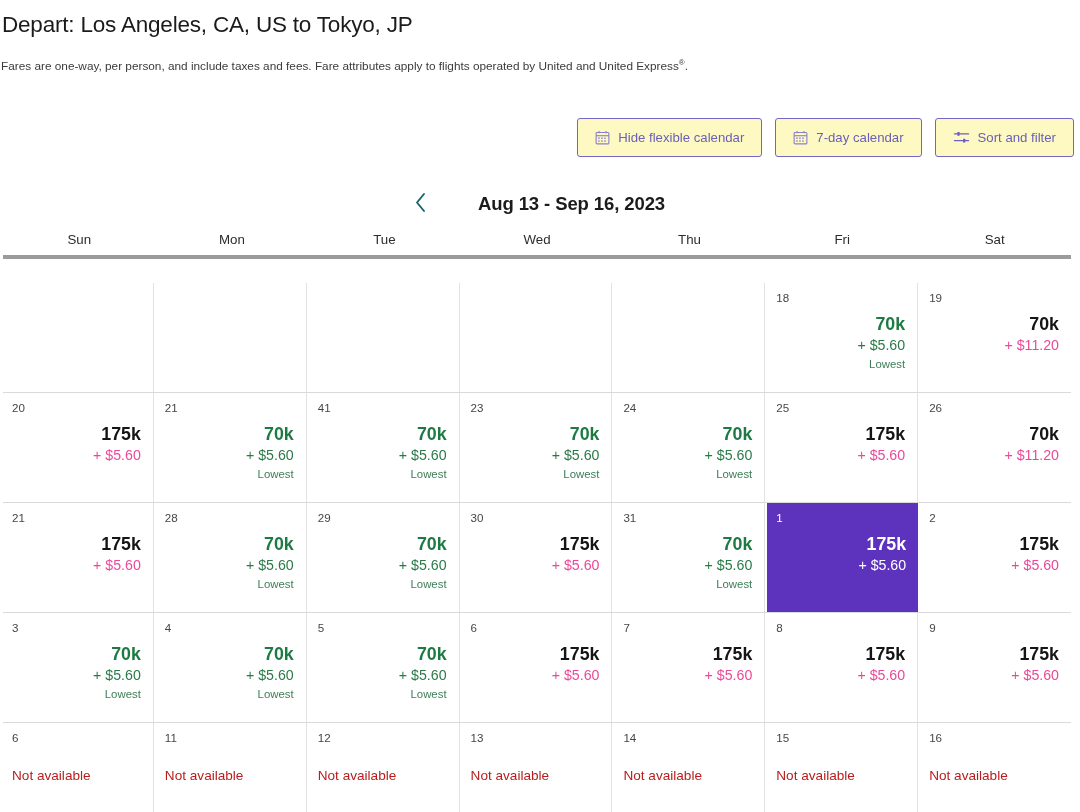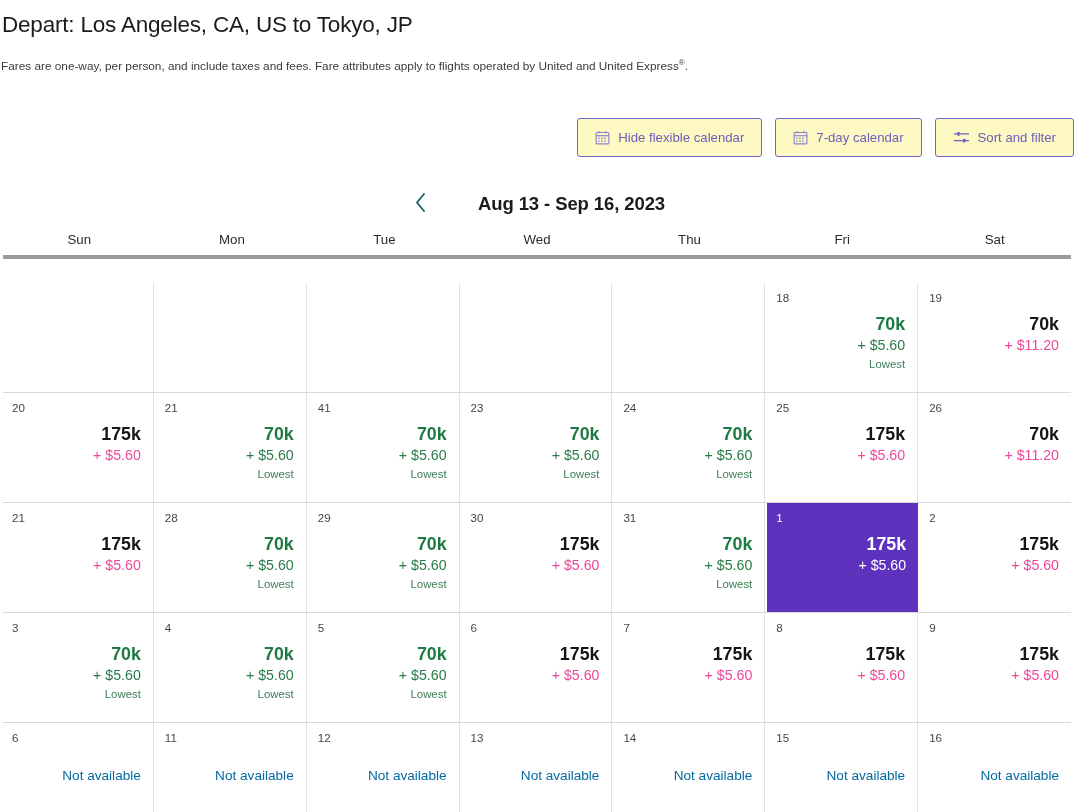--- a/index.html
+++ b/index.html
@@ -115,22 +115,22 @@
 
   .cell.selected {
     background: #5d33bd;
     border-right: none;
   }
   .cell.selected .daynum { color: #ffffff; }
   .cell.selected .price,
   .cell.selected .tax { color: #ffffff; }
 
   .na {
-    text-align: right; margin-top: 24px;
-    font-size: 13.6px; color: #0369a1;
+    text-align: left; margin-top: 24px;
+    font-size: 13.6px; color: #b91c1c;
   }
 </style>
 </head>
 <body>
 
 <div class="page">
 
   <div class="hdr-title">Depart: Los Angeles, CA, US to Tokyo, JP</div>
 
   <div class="hdr-subtitle hdr-sub"><span>Fares are one-way, per person, and include taxes and fees. Fare attributes apply to flights operated by United and United Express</span><sup>®</sup><span>.</span></div>

